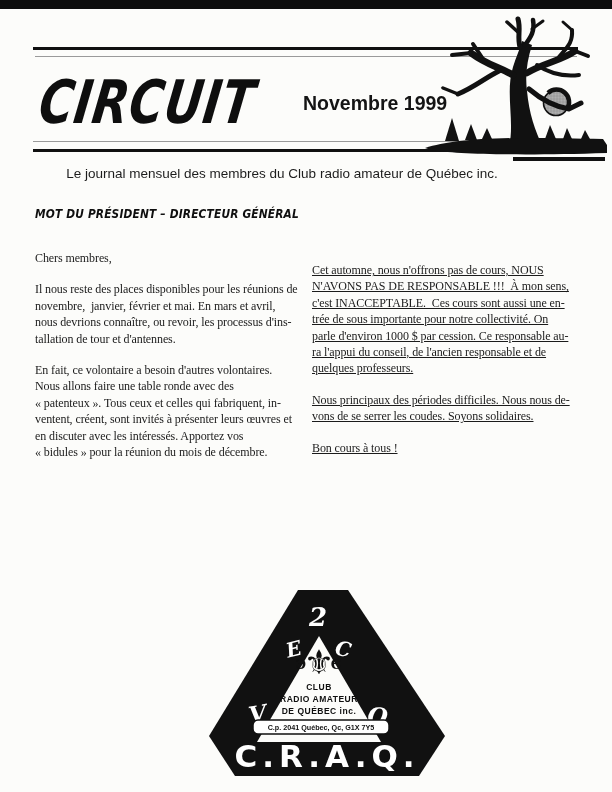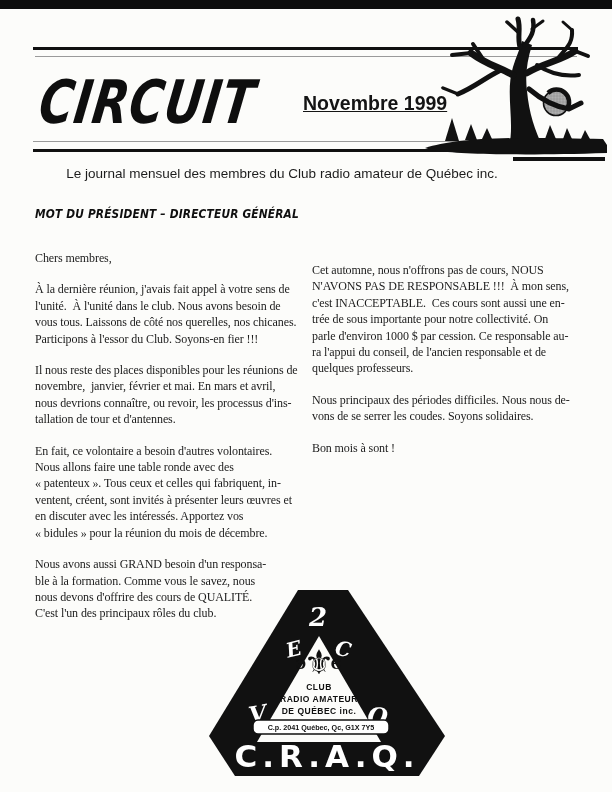--- a/index.html
+++ b/index.html
@@ -18,36 +18,36 @@
   .rule.bot-black{left:33px;top:149px;width:568px;}
   .masthead-title{
     position:absolute;left:44px;top:72px;
     font-family:"DejaVu Sans", sans-serif;font-weight:bold;font-style:italic;
     font-size:60px;line-height:60px;letter-spacing:1px;color:#0e0e0e;
     transform:scaleX(0.78) skewX(-10deg);transform-origin:left top;white-space:nowrap;
   }
   .masthead-date{
     position:absolute;left:303px;top:92px;
     font-family:"Liberation Sans", sans-serif;font-weight:bold;
-    font-size:19.5px;color:#141414;white-space:nowrap;text-decoration:underline;
+    font-size:19.5px;color:#141414;white-space:nowrap;
   }
   .tree{position:absolute;left:425px;top:15px;width:182px;height:147px;z-index:2;}
   .subtitle{
     position:absolute;left:0;top:166px;width:564px;text-align:center;
     font-family:"Liberation Sans", sans-serif;font-size:13.5px;color:#1d1d1d;
   }
   .article-heading{
     position:absolute;left:35px;top:206px;
     font-family:"DejaVu Sans", sans-serif;font-weight:bold;font-style:italic;
     font-size:12.5px;letter-spacing:.2px;color:#0f0f0f;white-space:nowrap;
     transform:scaleX(0.85);transform-origin:left top;
   }
   .col{position:absolute;font-size:12px;line-height:16.4px;letter-spacing:-0.1px;margin-top:12px;}
   .col-left{left:35px;top:238px;width:275px;}
-  .col-right{left:312px;top:250px;width:286px;}
+  .col-right{left:312px;top:250px;width:286px;text-decoration:underline;}
   .col p{margin:0 0 15px 0;white-space:pre;}
   .logo{position:absolute;left:205px;top:590px;width:245px;height:190px;}
   .logo text{font-family:"DejaVu Serif", serif;}
   .logo .corner{font-weight:bold;font-style:italic;fill:#ffffff;}
   .logo .clubline{font-family:"Liberation Sans", sans-serif;font-weight:bold;fill:#101010;letter-spacing:.5px;}
   .logo .addr{font-family:"Liberation Sans", sans-serif;font-weight:bold;fill:#101010;}
   .logo .acronym{font-family:"DejaVu Sans", sans-serif;font-weight:bold;fill:#ffffff;letter-spacing:5px;}
   .logo .fleur{fill:#101010;}
 </style>
 </head>
@@ -106,51 +106,43 @@
       <rect x="88" y="142" width="92" height="4"></rect>
     </g>
   </svg>
 
   <div class="subtitle">Le journal mensuel des membres du Club radio amateur de Québec inc.</div>
 
   <div class="article-heading">MOT DU PRÉSIDENT – DIRECTEUR GÉNÉRAL</div>
 
   <div class="col col-left">
     <p>Chers membres,</p>
-    <p>À la dernière réunion, j'avais fait appel à votre sens de
-l'unité.  À l'unité dans le club. Nous avons besoin de
-vous tous. Laissons de côté nos querelles, nos chicanes.
-Participons à l'essor du Club. Soyons-en fier !!!</p>
     <p>Il nous reste des places disponibles pour les réunions de
 novembre,  janvier, février et mai. En mars et avril,
 nous devrions connaître, ou revoir, les processus d'ins-
 tallation de tour et d'antennes.</p>
     <p>En fait, ce volontaire a besoin d'autres volontaires.
 Nous allons faire une table ronde avec des
 « patenteux ». Tous ceux et celles qui fabriquent, in-
 ventent, créent, sont invités à présenter leurs œuvres et
 en discuter avec les intéressés. Apportez vos
 « bidules » pour la réunion du mois de décembre.</p>
-    <p>Nous avons aussi GRAND besoin d'un responsa-
-ble à la formation. Comme vous le savez, nous
-nous devons d'offrire des cours de QUALITÉ.
-C'est l'un des principaux rôles du club.</p>
   </div>
 
   <div class="col col-right">
     <p>Cet automne, nous n'offrons pas de cours, NOUS
 N'AVONS PAS DE RESPONSABLE !!!  À mon sens,
 c'est INACCEPTABLE.  Ces cours sont aussi une en-
 trée de sous importante pour notre collectivité. On
 parle d'environ 1000 $ par cession. Ce responsable au-
 ra l'appui du conseil, de l'ancien responsable et de
 quelques professeurs.</p>
     <p>Nous principaux des périodes difficiles. Nous nous de-
 vons de se serrer les coudes. Soyons solidaires.</p>
-    <p>Bon mois à sont !</p>
+    <p>Bon cours à tous !</p>
   </div>
 
   <svg class="logo" viewBox="0 0 245 190" aria-hidden="true">
     <polygon points="93,0 143,0 240,146 214,186 30,186 4,146" fill="#111111"></polygon>
     <polygon points="114,46 176,152 52,152" fill="#fcfcfa"></polygon>
     <text class="corner" x="113" y="36" font-size="26" text-anchor="middle">2</text>
     <text class="corner" x="89" y="66" font-size="20" text-anchor="middle" transform="rotate(-14 89 60)">E</text>
     <text class="corner" x="138" y="66" font-size="20" text-anchor="middle" transform="rotate(12 138 60)">C</text>
     <text class="corner" x="53" y="132" font-size="23" text-anchor="middle" transform="rotate(-10 53 126)">V</text>
     <text class="corner" x="172" y="134" font-size="23" text-anchor="middle" transform="rotate(8 172 128)">Q</text>

